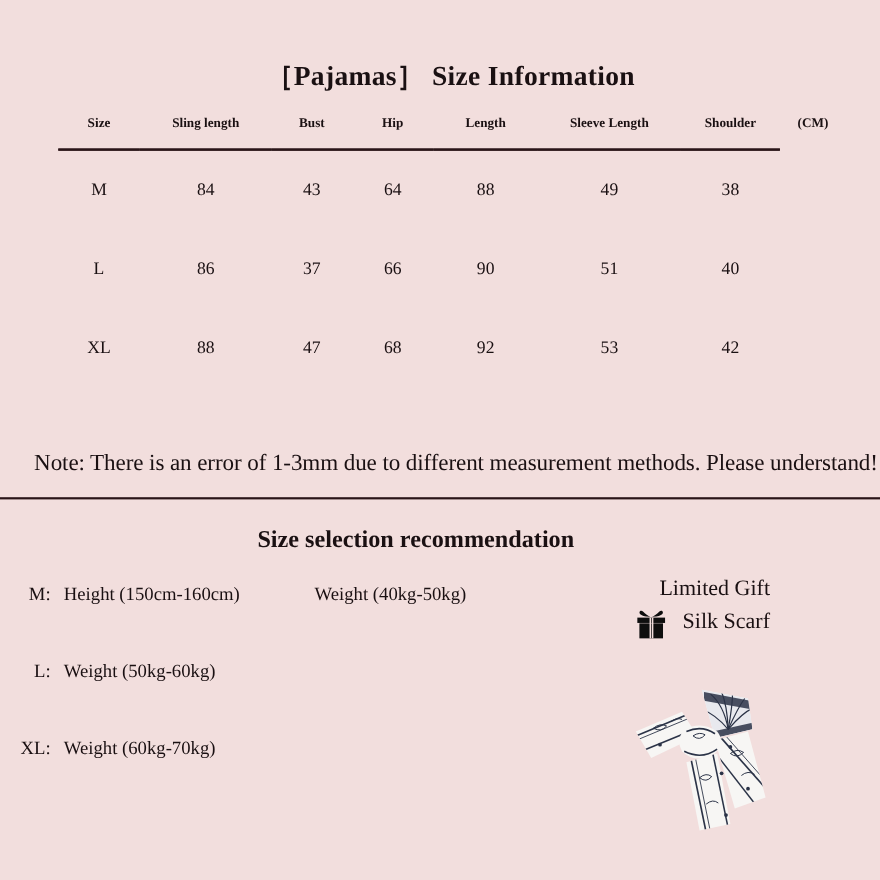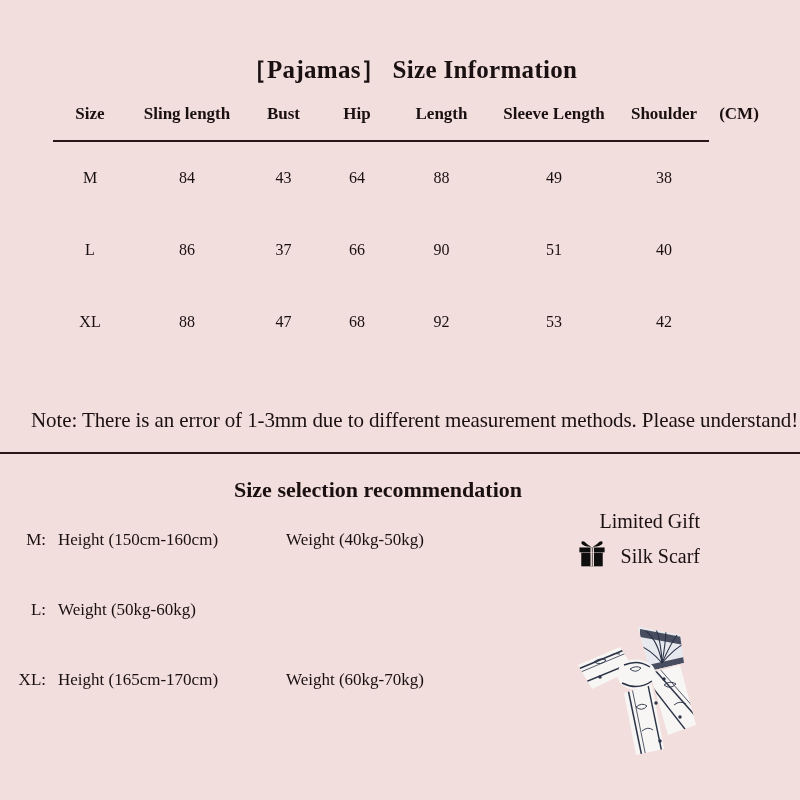--- a/index.html
+++ b/index.html
@@ -38,21 +38,21 @@
     line-height: 1.2;
   }
 
   .size-table {
     width: 692px;
     margin: 19px 0 0 34px;
     border-collapse: collapse;
     table-layout: fixed;
   }
   .size-table th {
-    font-size: 17px;
+    font-size: 12px;
     font-weight: bold;
     padding: 0 0 16px 0;
     text-align: center;
     white-space: nowrap;
     vertical-align: middle;
   }
   .size-table thead tr {
     border-bottom: 2.5px solid #2a1518;
   }
   .size-table th.cm-col {
@@ -133,32 +133,32 @@
     width: 228px;
   }
   .rec-weight {
     width: 220px;
   }
 
   
   .gift-block {
     position: absolute;
     right: 18px;
-    top: 54px;
+    top: 68px;
     width: 180px;
   }
   .gift-line-1 {
     text-align: right;
     font-size: 20px;
     line-height: 1.25;
     padding-right: 6px;
   }
   .gift-line-2 {
     display: flex;
-    align-items: flex-end;
+    align-items: flex-start;
     justify-content: flex-end;
     gap: 14px;
     margin-top: 6px;
     padding-right: 6px;
   }
   .gift-label {
     font-size: 20px;
   }
   .gift-icon {
     width: 30px;
@@ -255,21 +255,20 @@
         <span class="rec-size">M:</span>
         <span class="rec-height">Height (150cm-160cm)</span>
         <span class="rec-weight">Weight (40kg-50kg)</span>
       </div>
       <div class="rec-row">
         <span class="rec-size">L:</span>
         <span class="rec-weight">Weight (50kg-60kg)</span>
       </div>
       <div class="rec-row">
         <span class="rec-size">XL:</span>
-        <span class="rec-height">Height (165cm-170cm)</span>
         <span class="rec-weight">Weight (60kg-70kg)</span>
       </div>
     </div>
 
     <div class="gift-block">
       <div class="gift-line-1">Limited Gift</div>
       <div class="gift-line-2">
         <svg class="gift-icon" viewBox="0 0 32 30">
 
           <path d="M15.2 7.2 C13.2 6.4 10.2 4.2 8.0 2.0 C6.6 0.7 4.6 1.2 4.6 3.0 C4.6 4.9 7.6 6.4 11.0 7.0 Z" fill="#0e0e0e"></path>

